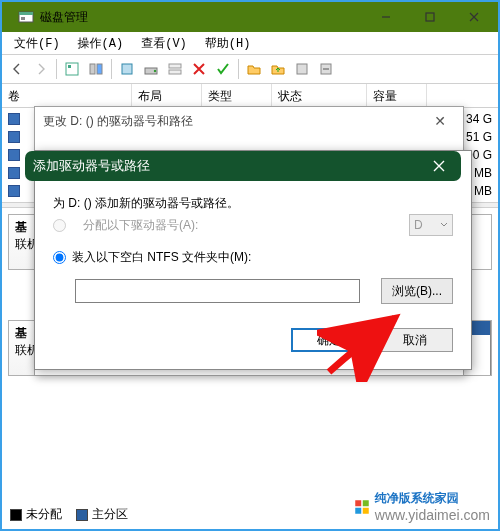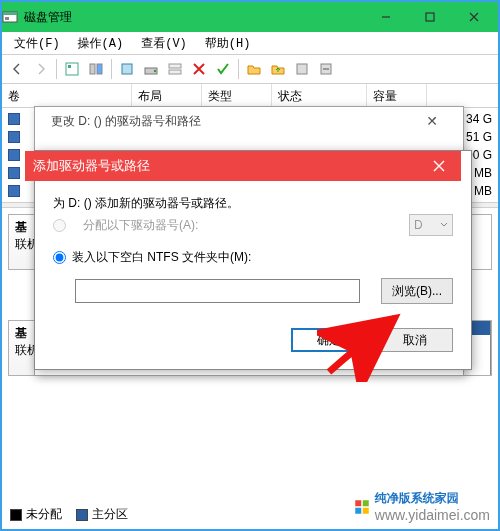--- a/index.html
+++ b/index.html
@@ -1,20 +1,20 @@
 <!DOCTYPE html>
 <html><head>
 <meta charset="utf-8">
 <style>
 * { box-sizing: border-box; margin: 0; padding: 0; font-family: "Microsoft YaHei", "Segoe UI", sans-serif; font-size: 12px; }
 body { background: #fff; width: 500px; height: 531px; position: relative; overflow: hidden; border: 2px solid #3aa0e8; }
 
 
 .win { position: absolute; inset: 0; background: #fff; }
-.titlebar { height: 30px; display: flex; align-items: center; padding: 0 2px 0 0; background: #22c55e; }
+.titlebar { height: 30px; display: flex; align-items: center; padding: 0 2px 0 16px; background: #4d7c0f; }
 .titlebar .ico { width: 16px; height: 16px; margin-right: 6px; }
 .titlebar .ttl { flex: 1; color: #000; }
 .winbtns { display: flex; }
 .winbtn { width: 44px; height: 30px; display: flex; align-items: center; justify-content: center; color: #555; }
 .winbtn svg { width: 10px; height: 10px; stroke: #333; stroke-width: 1.2; fill: none; }
 
 .menubar { height: 22px; display: flex; align-items: center; padding: 0 4px; gap: 2px; }
 .menubar span { padding: 2px 8px; font-family: Liberation Mono, monospace; }
 
 .toolbar { height: 30px; border-top: 1px solid #d0d0d0; border-bottom: 1px solid #d0d0d0; display: flex; align-items: center; padding: 0 4px; gap: 2px; }
@@ -46,30 +46,30 @@
 .part { border-right: 1px solid #888; padding: 4px 6px; position: relative; overflow: hidden; }
 .part .pbar { position: absolute; top: 0; left: 0; right: 0; height: 14px; background: #2a5fa0; }
 .part .ptxt { position: relative; margin-top: 14px; font-size: 11px; white-space: nowrap; }
 
 .legend { position: absolute; bottom: 6px; left: 8px; display: flex; gap: 14px; }
 .legend span { display: flex; align-items: center; gap: 4px; }
 .legend .sw { width: 12px; height: 12px; border: 1px solid #444; }
 
 
 .modal1 { position: absolute; left: 32px; top: 104px; width: 430px; height: 270px; background: #fff; border: 1px solid #a0a0a0; box-shadow: 2px 2px 8px rgba(0,0,0,.25); }
-.modal1 .m1-title { height: 28px; display: flex; align-items: center; padding: 0 16px; color: #444; }
+.modal1 .m1-title { height: 28px; display: flex; align-items: center; padding: 0 8px; color: #444; }
 .modal1 .m1-title .ttl { flex: 1; font-size: 12px; }
 .modal1 .m1-close { width: 30px; text-align: center; font-size: 14px; color: #555; }
 .modal1 .m1-body { padding: 12px; }
 .modal1 .m1-btns { position: absolute; bottom: 12px; right: 14px; display: flex; gap: 8px; }
 .m1-btns .btn { width: 80px; height: 24px; border: 1px solid #b0b0b0; background: #f0f0f0; display: flex; align-items: center; justify-content: center; }
 
 
 .modal2 { position: absolute; left: 32px; top: 148px; width: 438px; height: 220px; background: #fff; border: 1px solid #888; box-shadow: 2px 2px 10px rgba(0,0,0,.3); }
-.m2-title-inner { background: #ef4444; color:#fff; height:30px; width:100%; display:flex; align-items:center; padding:0 8px; margin:-0px -0px 0 -10px; }
+.m2-title-inner { background: #14532d; color:#fff; height:30px; width:100%; display:flex; align-items:center; padding:0 8px; margin:-0px -0px 0 -10px;border-radius:7px; }
 .m2-title-inner .ttl { flex:1; font-size:13px; }
 .m2-title-inner .x { width:28px; height:22px; display:flex; align-items:center; justify-content:center; }
 .m2-body { padding: 14px 18px; }
 .m2-body .lead { }
 .radio-row { display:flex; align-items:center; height:26px; margin-bottom:6px; }
 .radio-row input[type=radio] { margin-right:6px; }
 .radio-row.disabled { color:#9a9a9a;gap:11px; }
 .drive-sel { margin-left:auto; width:44px; height:22px; border:1px solid #c0c0c0; background:#efefef; color:#9a9a9a; display:flex; align-items:center; justify-content:space-between; padding:0 4px; }
 .path-row { display:flex; align-items:center; gap:21px; margin:8px 0 0 22px; }
 .path-row input[type=text] { flex:1; height:24px; border:1px solid #808080; padding:0 4px; }

